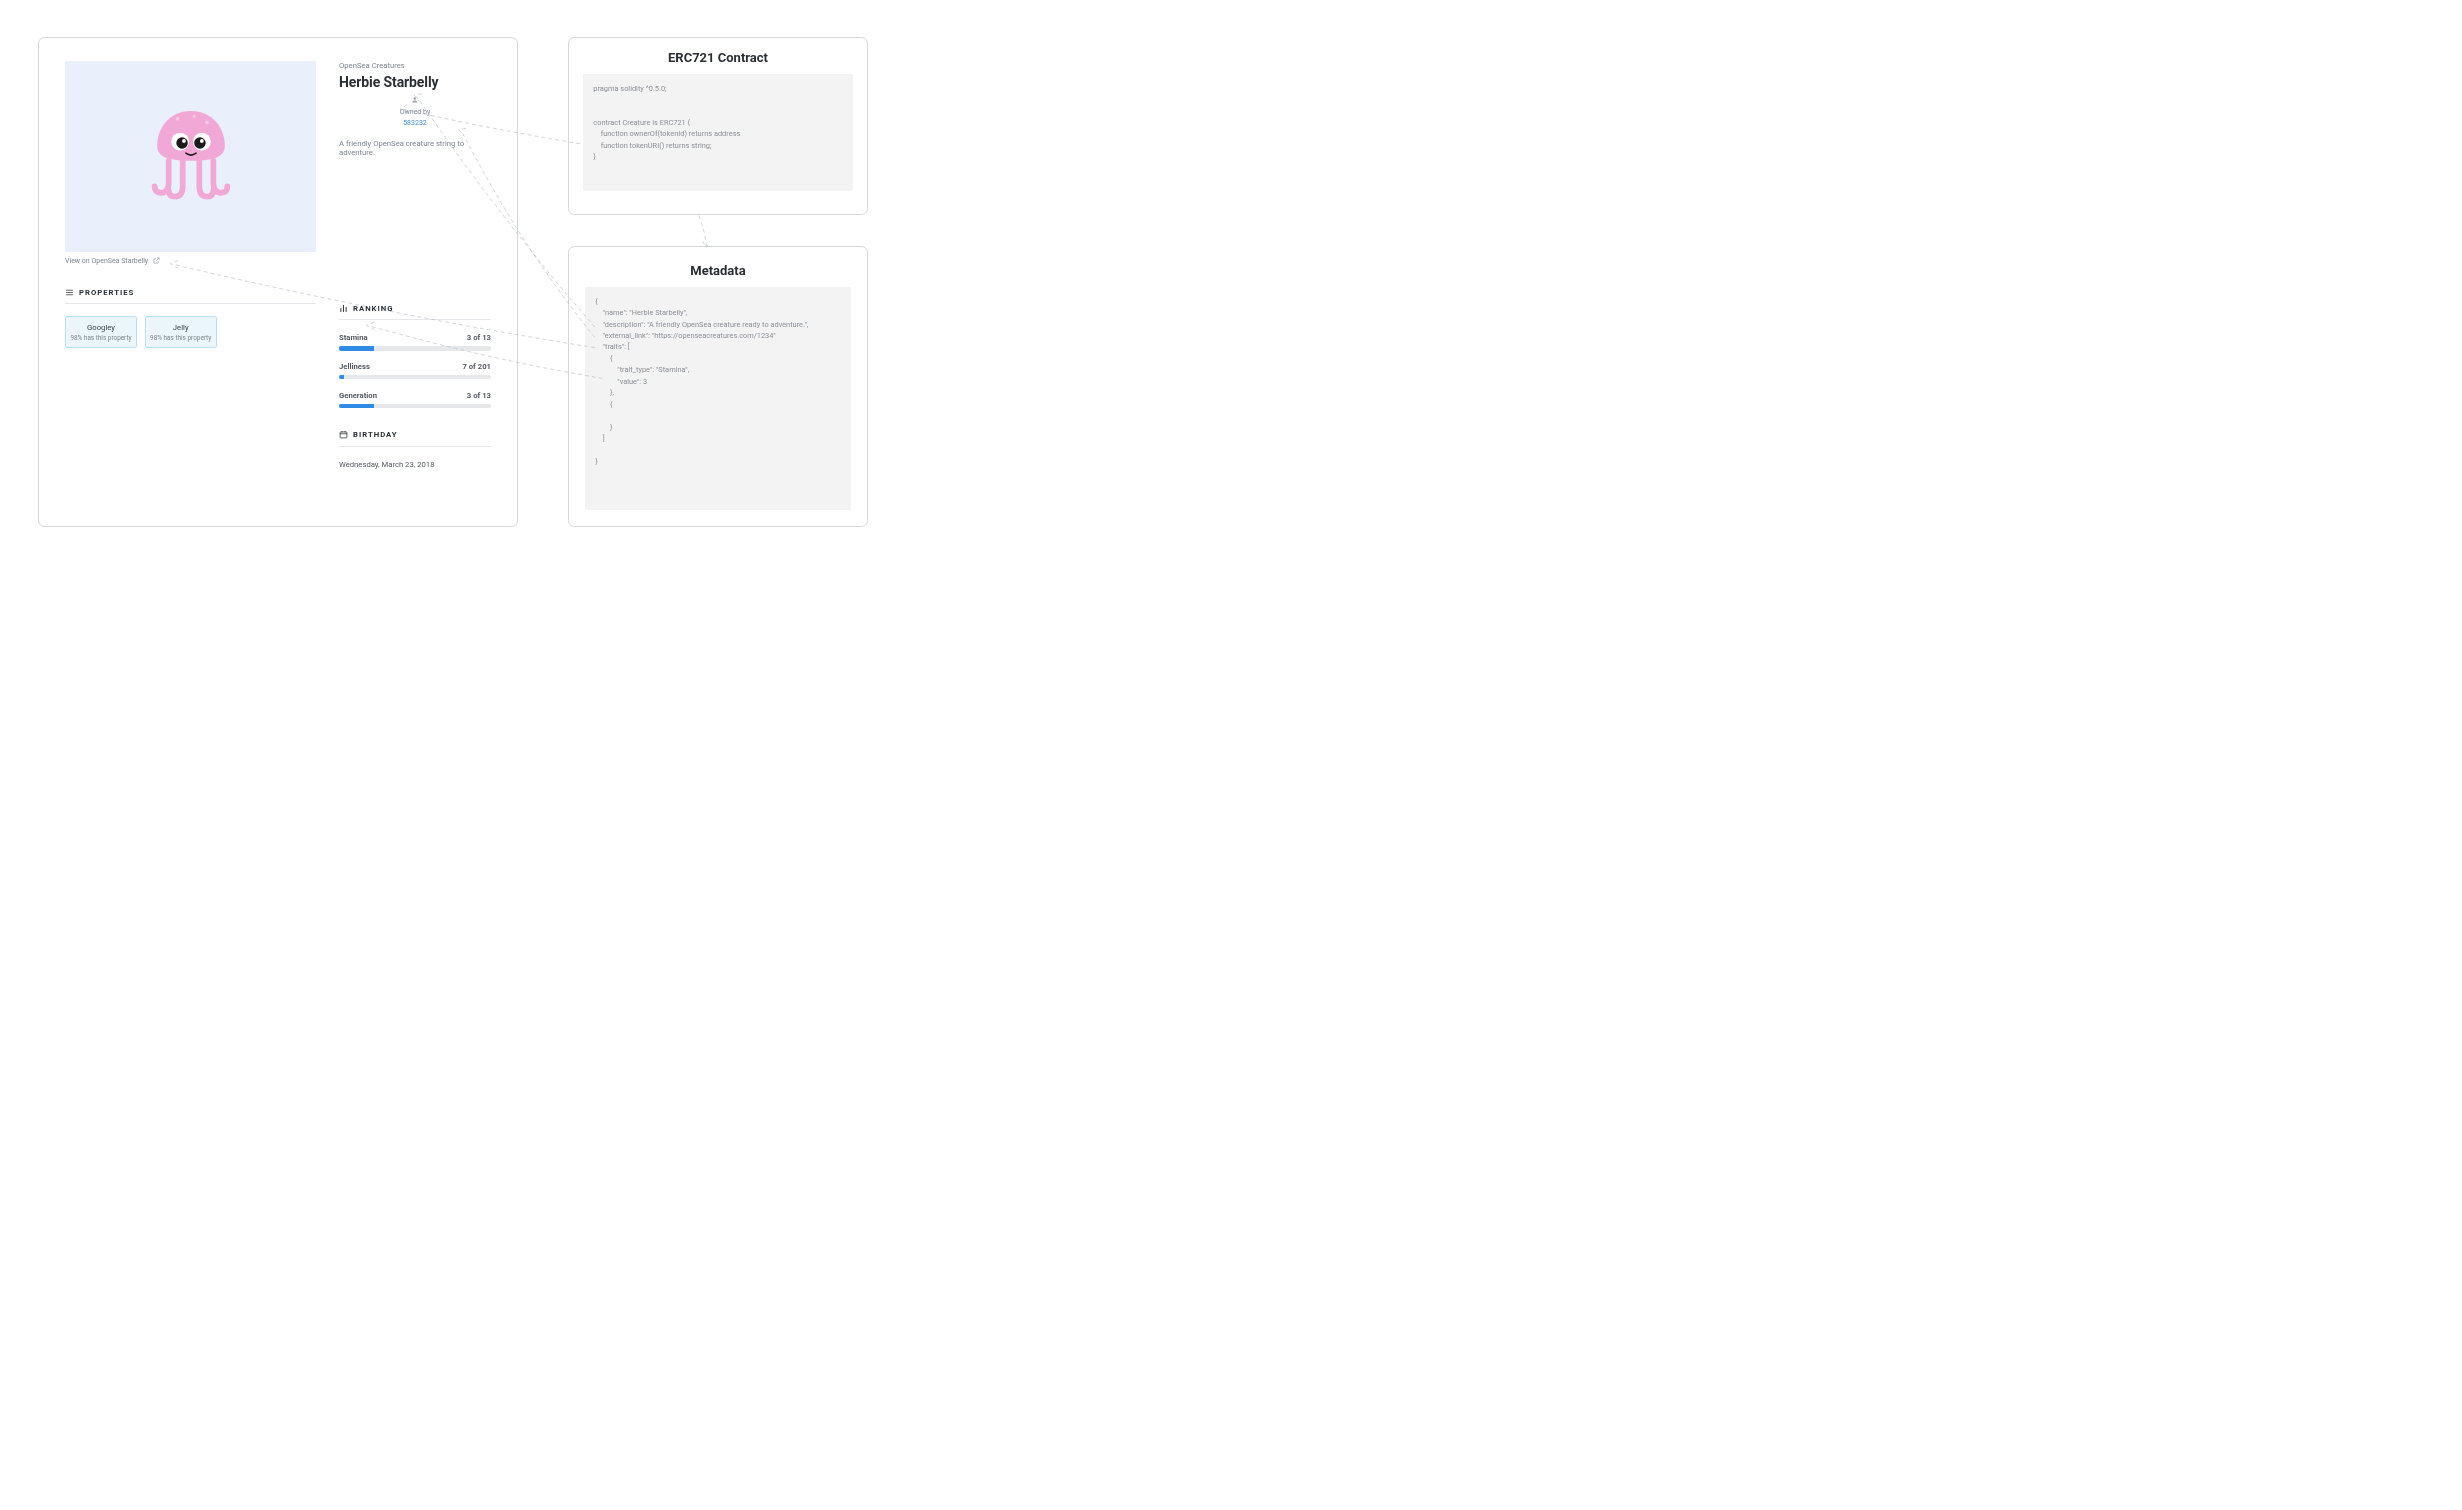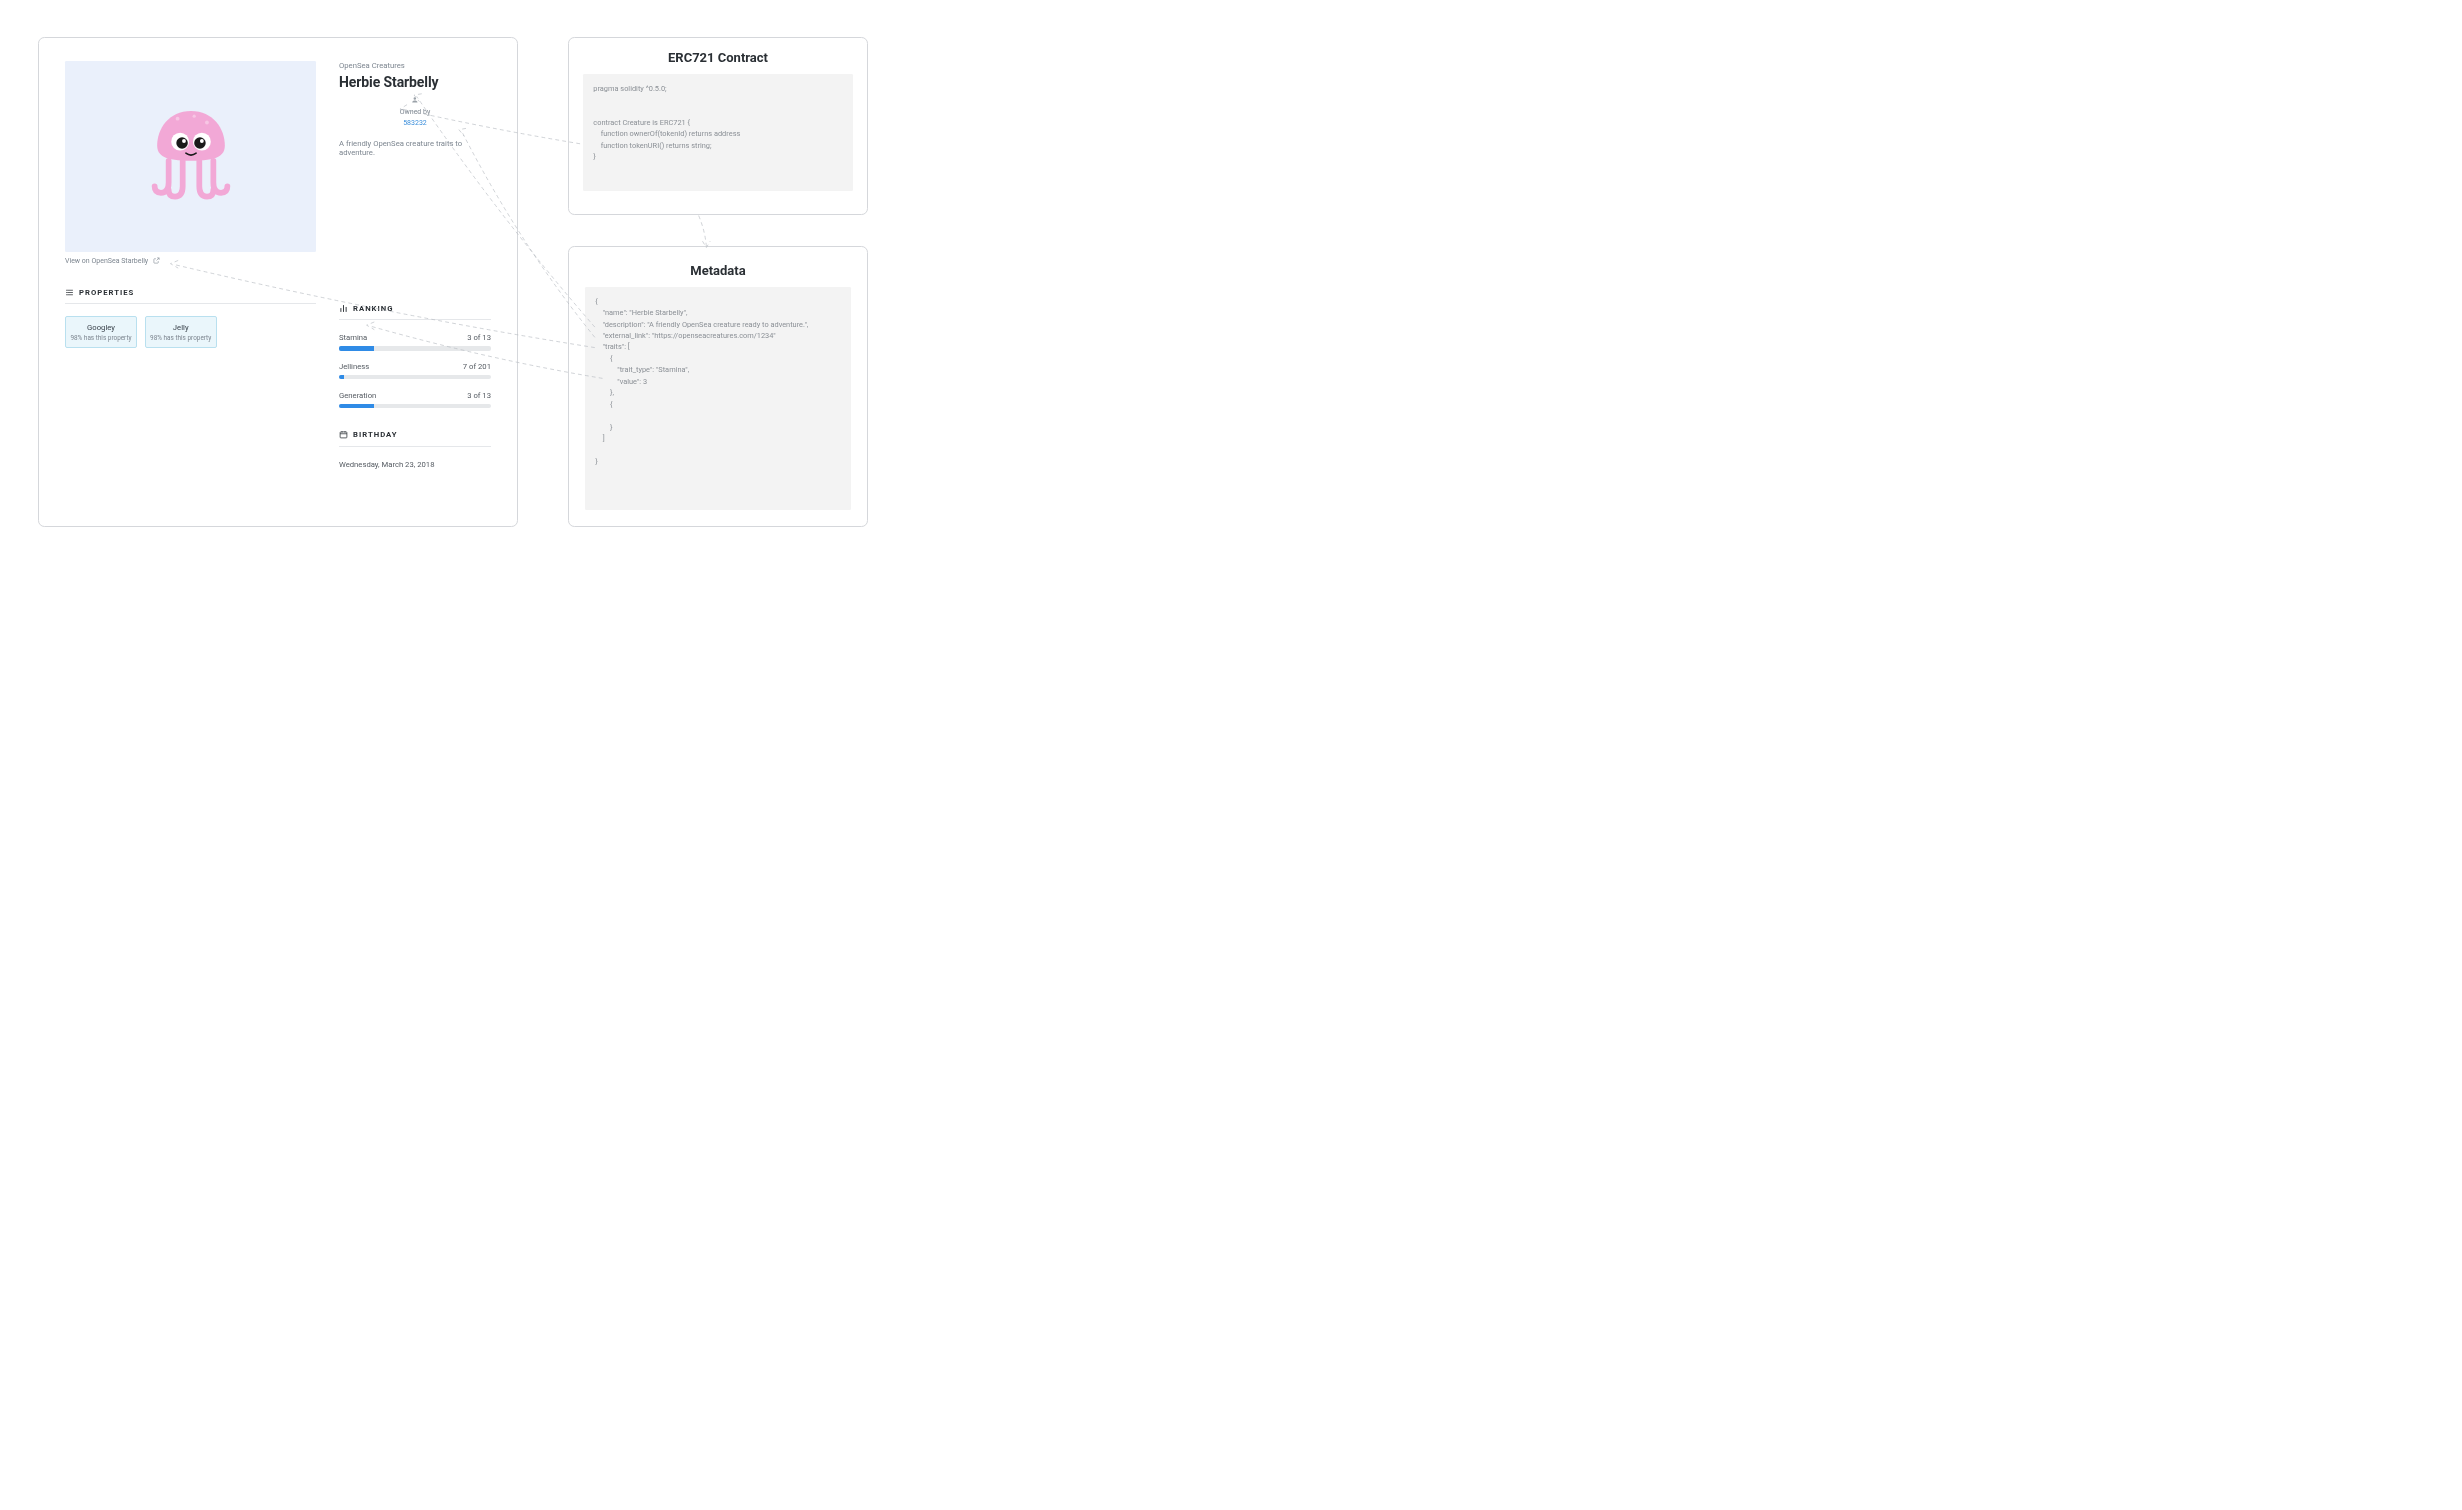--- a/index.html
+++ b/index.html
@@ -44,21 +44,21 @@
   .owner-line{font-size:7px; color:var(--muted); display:flex; align-items:center; gap:3.8px;flex-direction:column;}
   .owner-line a{color:var(--link); text-decoration:none;}
   .desc{font-size:7.7px; color:var(--muted); margin:11.5px 0 0 0;}
   .section-head{display:flex; align-items:center; gap:5.1px; margin-top:22px; padding-bottom:6.4px; border-bottom:0.6px solid #e5e7ea;}
   .section-head h3{font-size:7.7px; letter-spacing:1px; margin:0; font-weight:700;}
   .props{display:flex; gap:7.7px; margin-top:11.5px;}
   .prop{background:var(--prop-bg); border:0.6px solid var(--prop-border); border-radius:2px; width:72px; padding:6.4px 3.8px 5.1px 3.8px; text-align:center;}
   .prop .pname{font-size:7.7px; color:#3a434c;}
   .prop .psub{font-size:6.4px; color:var(--muted); margin-top:1.3px;}
   .rank{margin-top:13px;}
-  .rank-row{margin-bottom:11.5px;}
+  .rank-row{margin-bottom:11.5px;font-weight:bold;}
   .rank-top{display:flex; justify-content:space-between; font-size:7.7px; color:#555b62; margin-bottom:3.8px;}
   .bar{height:4.5px; width:100%; background:var(--bar-bg); border-radius:1.9px; overflow:hidden;}
   .bar>span{display:block; height:100%; background:var(--bar);}
   .birthday-val{font-size:7.7px; color:#555b62; margin-top:13px;}
   
   #contract{left:568px; top:37px; width:300px; height:178px; padding:9px 14px;}
   #metadata{left:568px; top:246px; width:300px; height:281px; padding:13px 16px;}
   .card h3.title{font-size:13px; font-weight:700; text-align:center; margin:2.6px 0 9px 0;}
   .code{background:var(--code-bg); border-radius:1.3px; font-family:inherit; font-size:7.4px; color:var(--code-text); line-height:1.55; padding:9px 10.3px; white-space:pre;}
   #contract .code{height:117px;}
@@ -128,21 +128,21 @@
     <div class="col-right">
       <p class="collection">OpenSea Creatures</p>
       <h2 class="item-name">Herbie Starbelly</h2>
       <div class="owner-line">
         <svg width="7.7" height="7.7" viewBox="0 0 24 24">
             <path fill="#9aa1a8" d="M12 12a4 4 0 1 0-4-4 4 4 0 0 0 4 4zm0 2c-4 0-8 2-8 5v1h16v-1c0-3-4-5-8-5z"></path>
           </svg>
         <span>Owned by</span>
         <a href="#">583232</a>
       </div>
-      <p class="desc">A friendly OpenSea creature traits to adventure.</p>
+      <p class="desc">A friendly OpenSea creature string to adventure.</p>
 
       <div class="section-head" style="margin-top:147px;">
         <svg width="9" height="9" viewBox="0 0 24 24">
             <path stroke="#2a2f34" stroke-width="2.5" fill="none" stroke-linecap="round" d="M5 20V12M12 20V4M19 20V9"></path>
           </svg>
         <h3>RANKING</h3>
       </div>
       <div class="rank">
         <div class="rank-row">
           <div class="rank-top">

